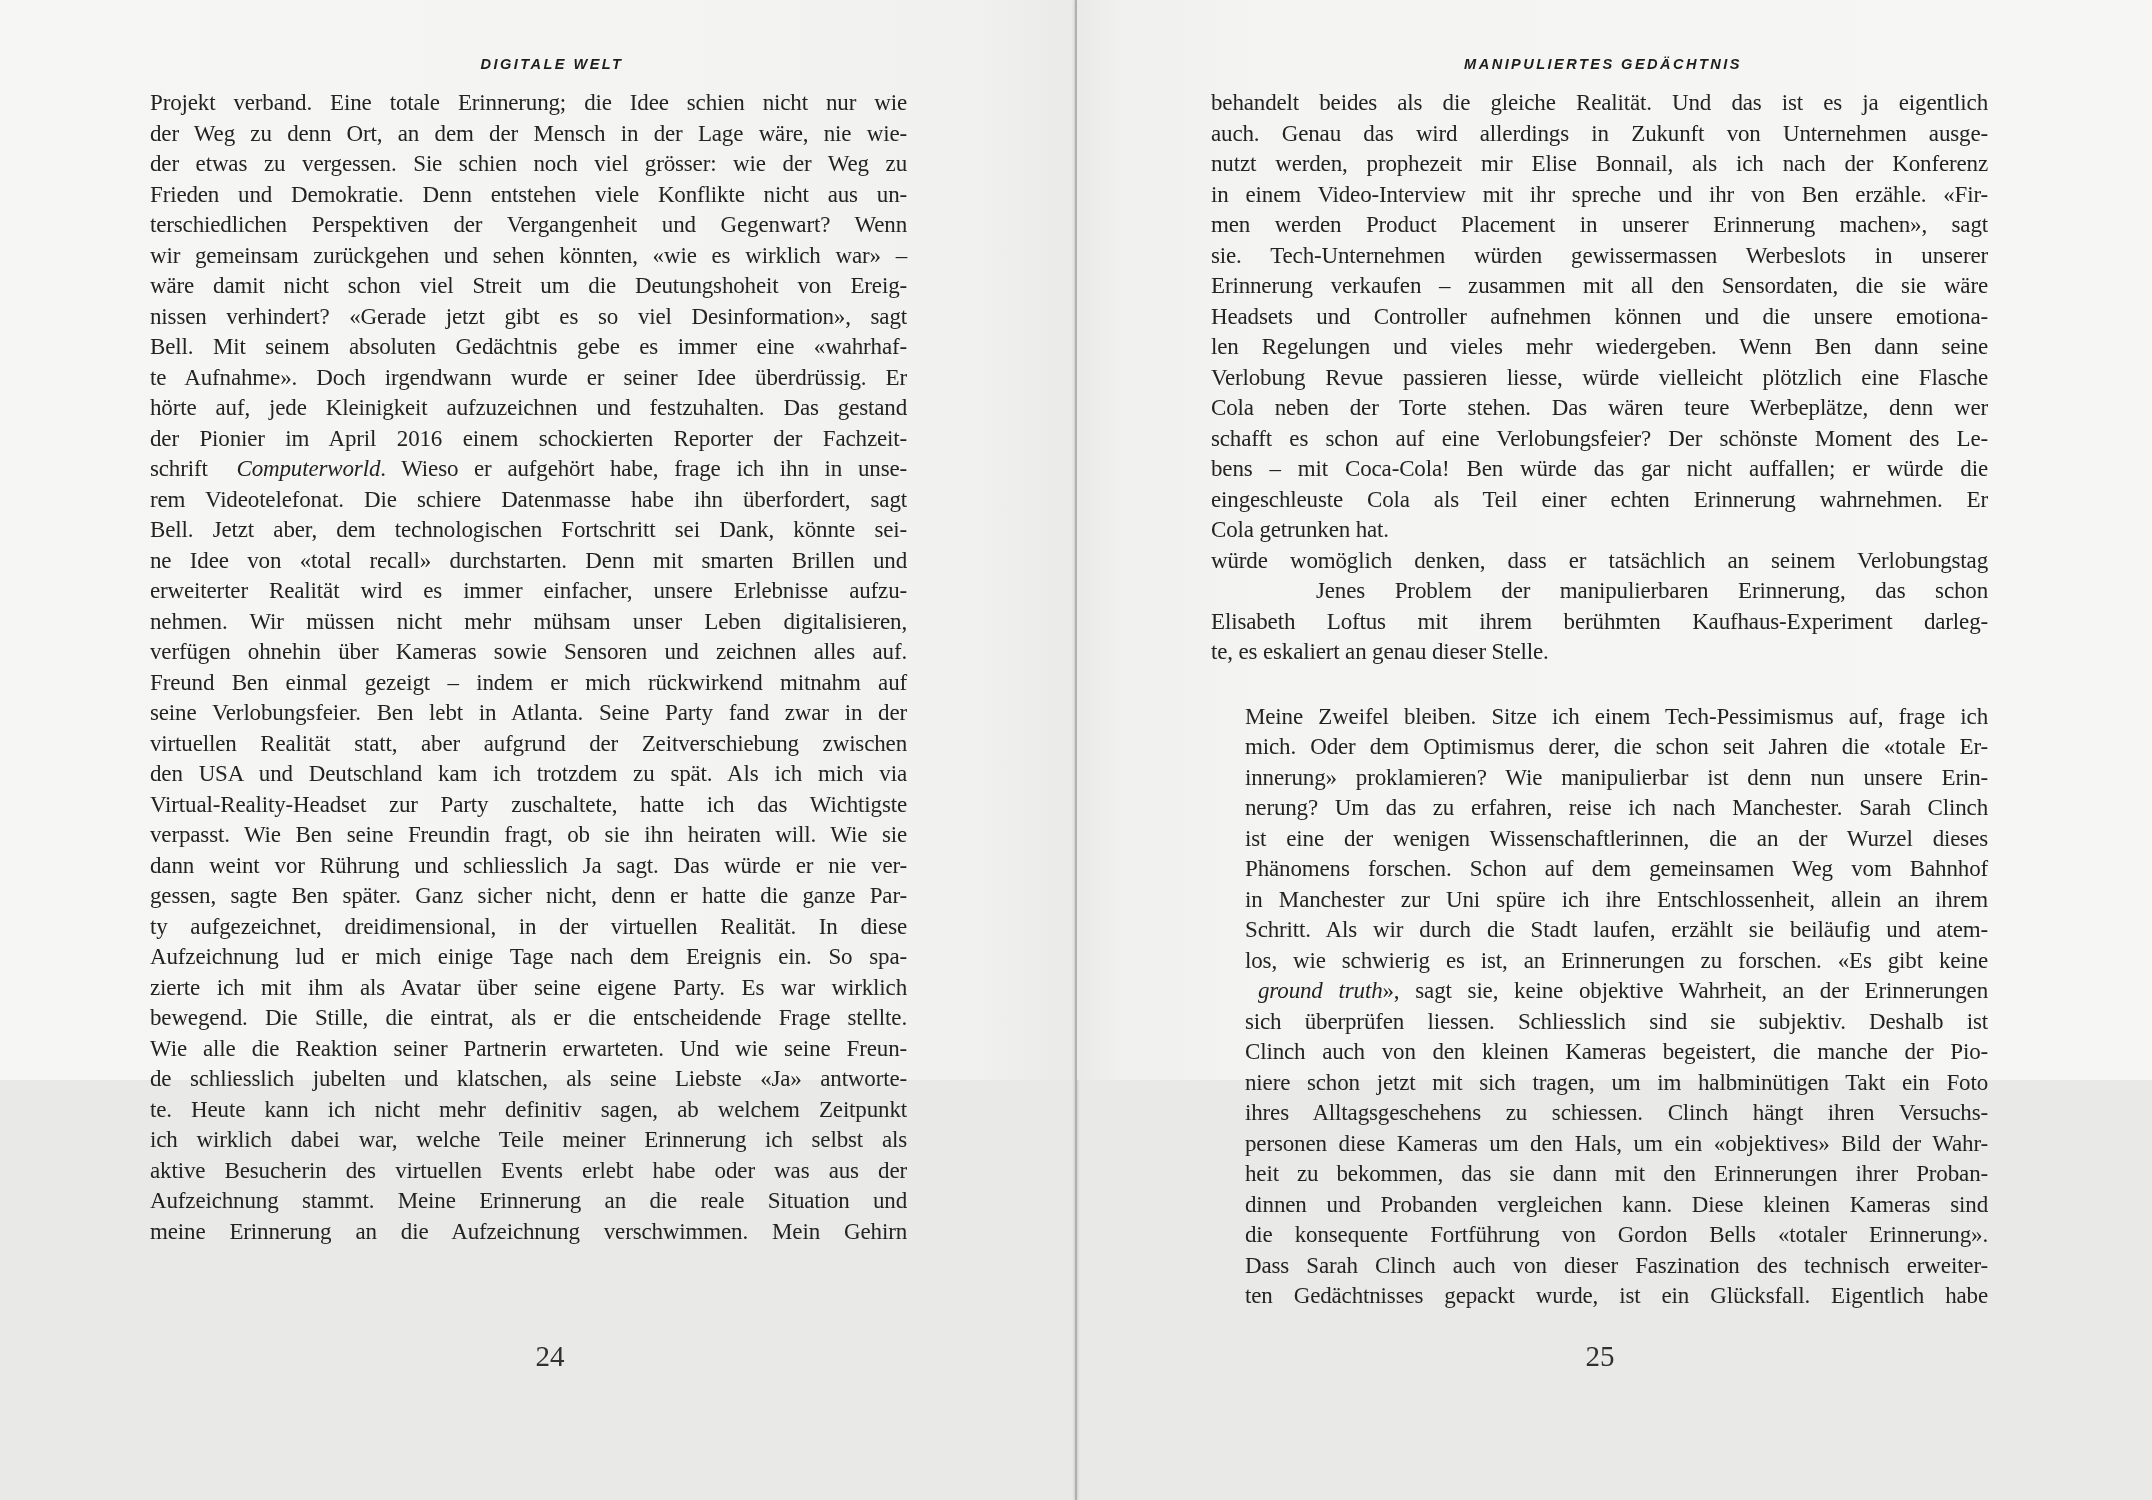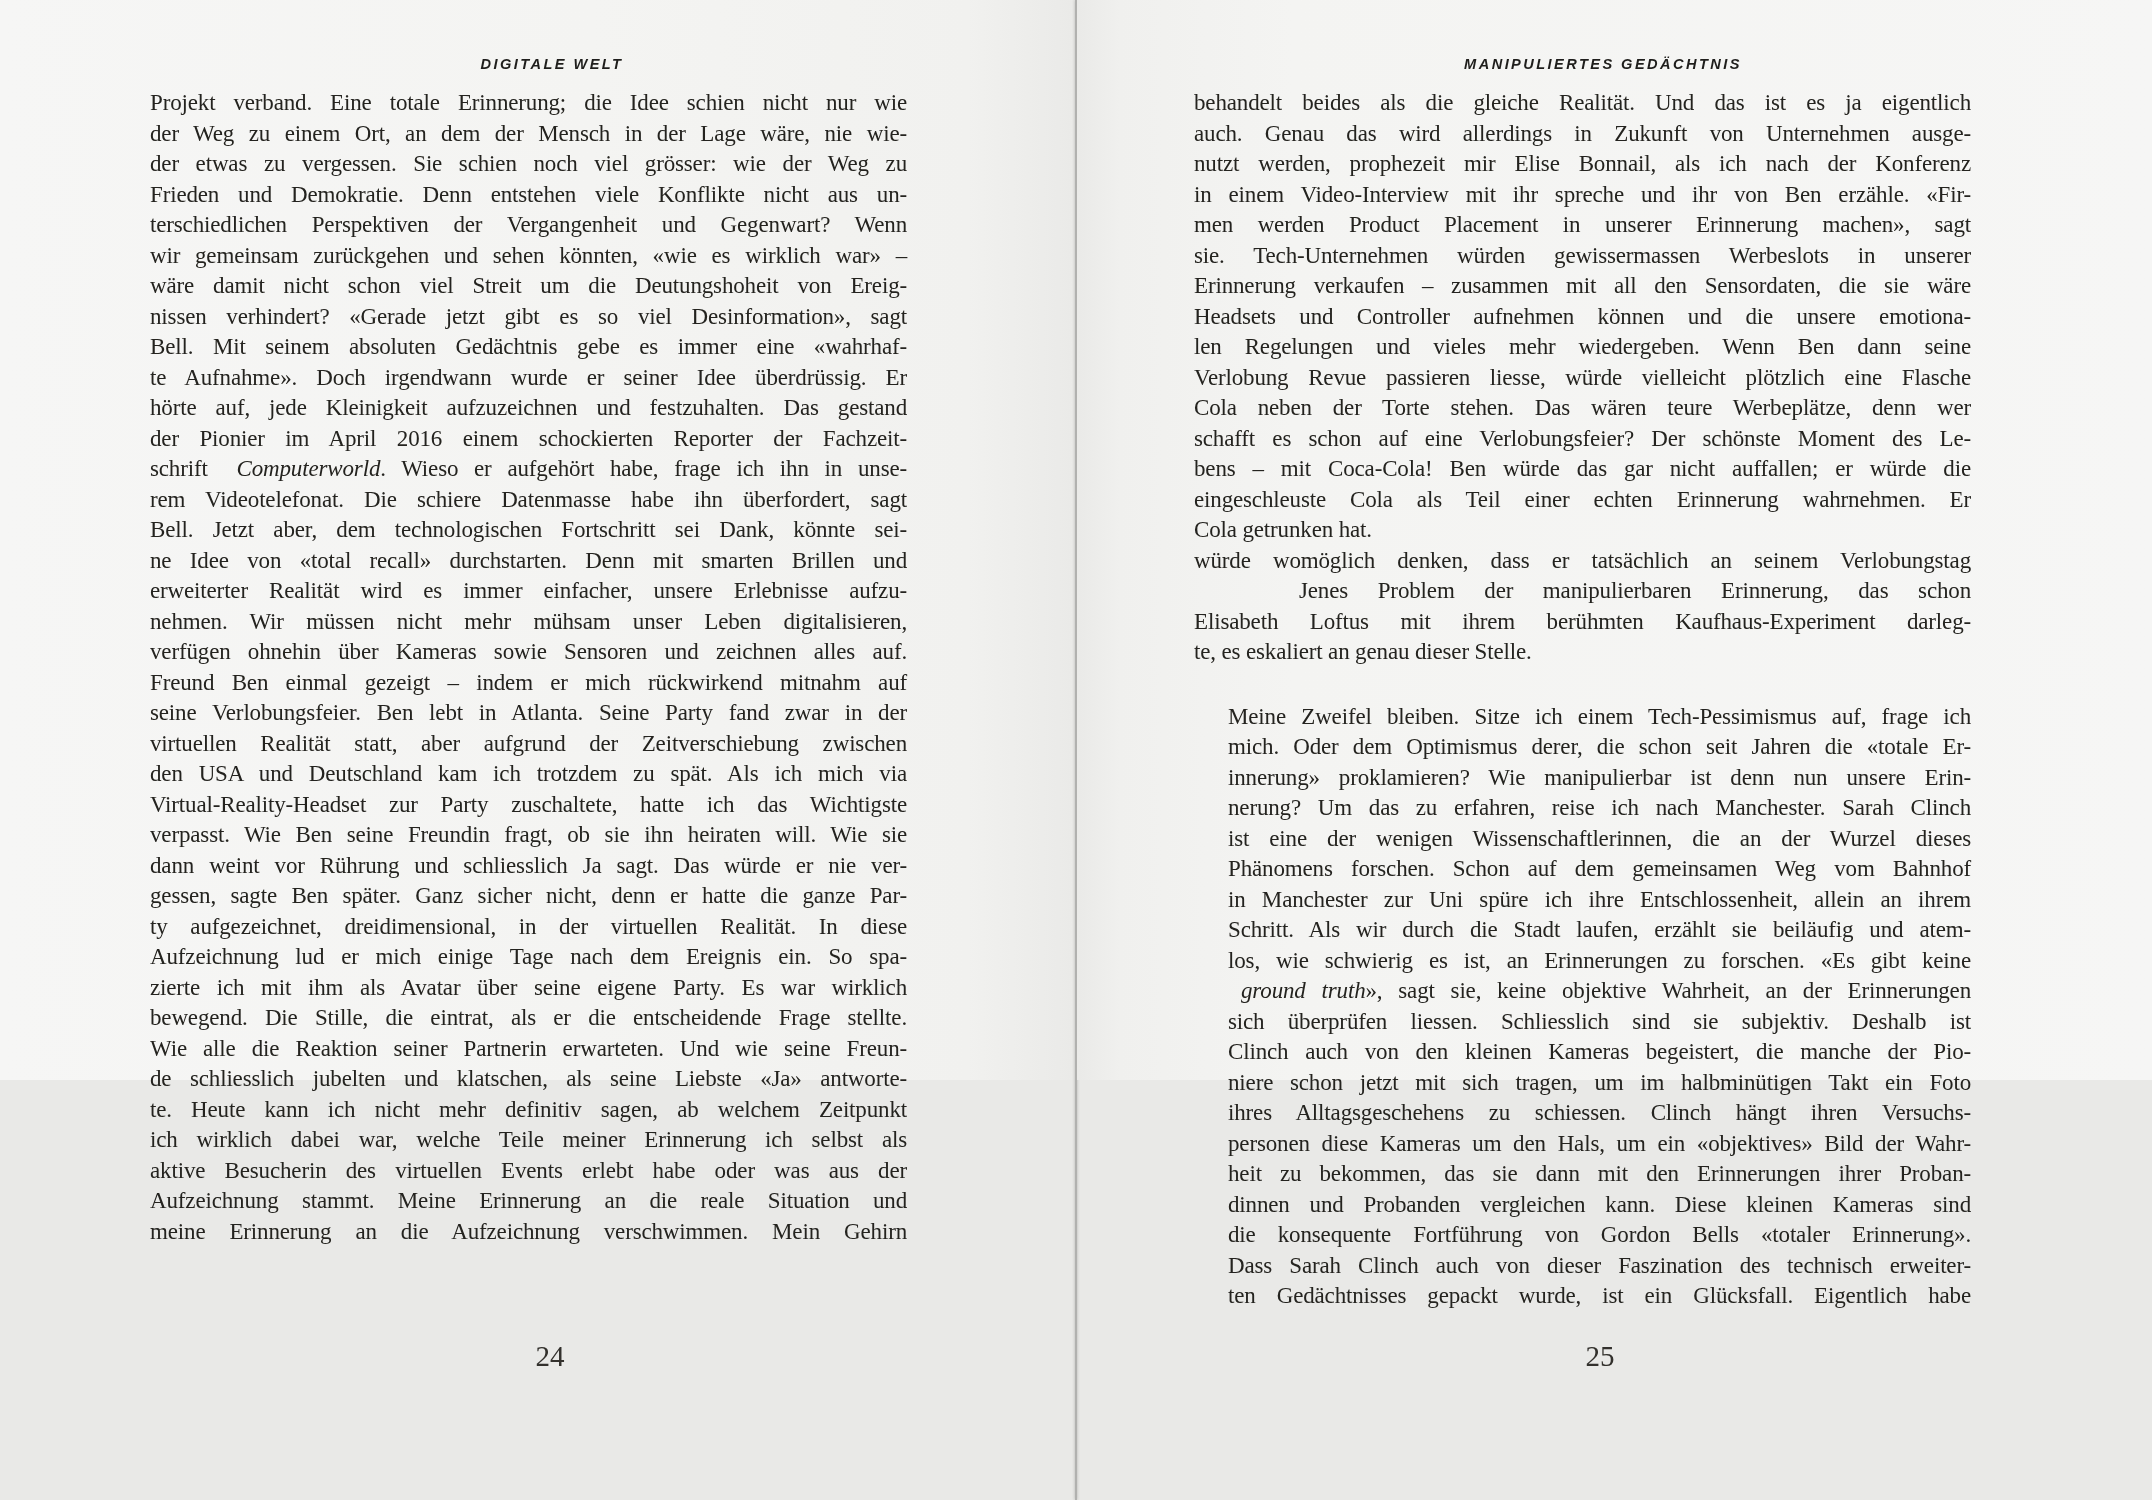--- a/index.html
+++ b/index.html
@@ -41,21 +41,21 @@
     letter-spacing:2.6px;white-space:nowrap;
     color:var(--header-ink);
   }
   .page-left  .running-head{left:552px;}
   .page-right .running-head{left:526px;}
   .text-block{
     position:absolute;top:88px;
     font-size:23px;line-height:30.5px;letter-spacing:-0.15px;
   }
   .page-left  .text-block{left:150px;width:757px;}
-  .page-right .text-block{left:117px;width:777px;}
+  .page-right .text-block{left:134px;width:777px;}
   .paragraph{margin:0;}
   .paragraph.quote{margin-left:34px;margin-top:34px;}
   .line{
     text-align:justify;
     text-align-last:justify;
     white-space:normal;
   }
   .line.no-stretch{text-align-last:left;}
   .line.indent{padding-left:105px;}
   .line i{font-style:italic;margin-left:13px;}
@@ -71,21 +71,21 @@
 </head>
 <body>
 
 <div class="spread">
 
   <section class="page page-left">
     <div class="running-head">DIGITALE WELT</div>
     <div class="text-block">
         <div class="paragraph">
           <div class="line">Projekt verband. Eine totale Erinnerung; die Idee schien nicht nur wie</div>
-          <div class="line">der Weg zu einem Ort, an dem der Mensch in der Lage wäre, nie wie-</div>
+          <div class="line">der Weg zu denn Ort, an dem der Mensch in der Lage wäre, nie wie-</div>
           <div class="line">der etwas zu vergessen. Sie schien noch viel grösser: wie der Weg zu</div>
           <div class="line">Frieden und Demokratie. Denn entstehen viele Konflikte nicht aus un-</div>
           <div class="line">terschiedlichen Perspektiven der Vergangenheit und Gegenwart? Wenn</div>
           <div class="line">wir gemeinsam zurückgehen und sehen könnten, «wie es wirklich war» –</div>
           <div class="line">wäre damit nicht schon viel Streit um die Deutungshoheit von Ereig-</div>
           <div class="line">nissen verhindert? «Gerade jetzt gibt es so viel Desinformation», sagt</div>
           <div class="line">Bell. Mit seinem absoluten Gedächtnis gebe es immer eine «wahrhaf-</div>
           <div class="line">te Aufnahme». Doch irgendwann wurde er seiner Idee überdrüssig. Er</div>
           <div class="line">hörte auf, jede Kleinigkeit aufzuzeichnen und festzuhalten. Das gestand</div>
           <div class="line">der Pionier im April 2016 einem schockierten Reporter der Fachzeit-</div>

